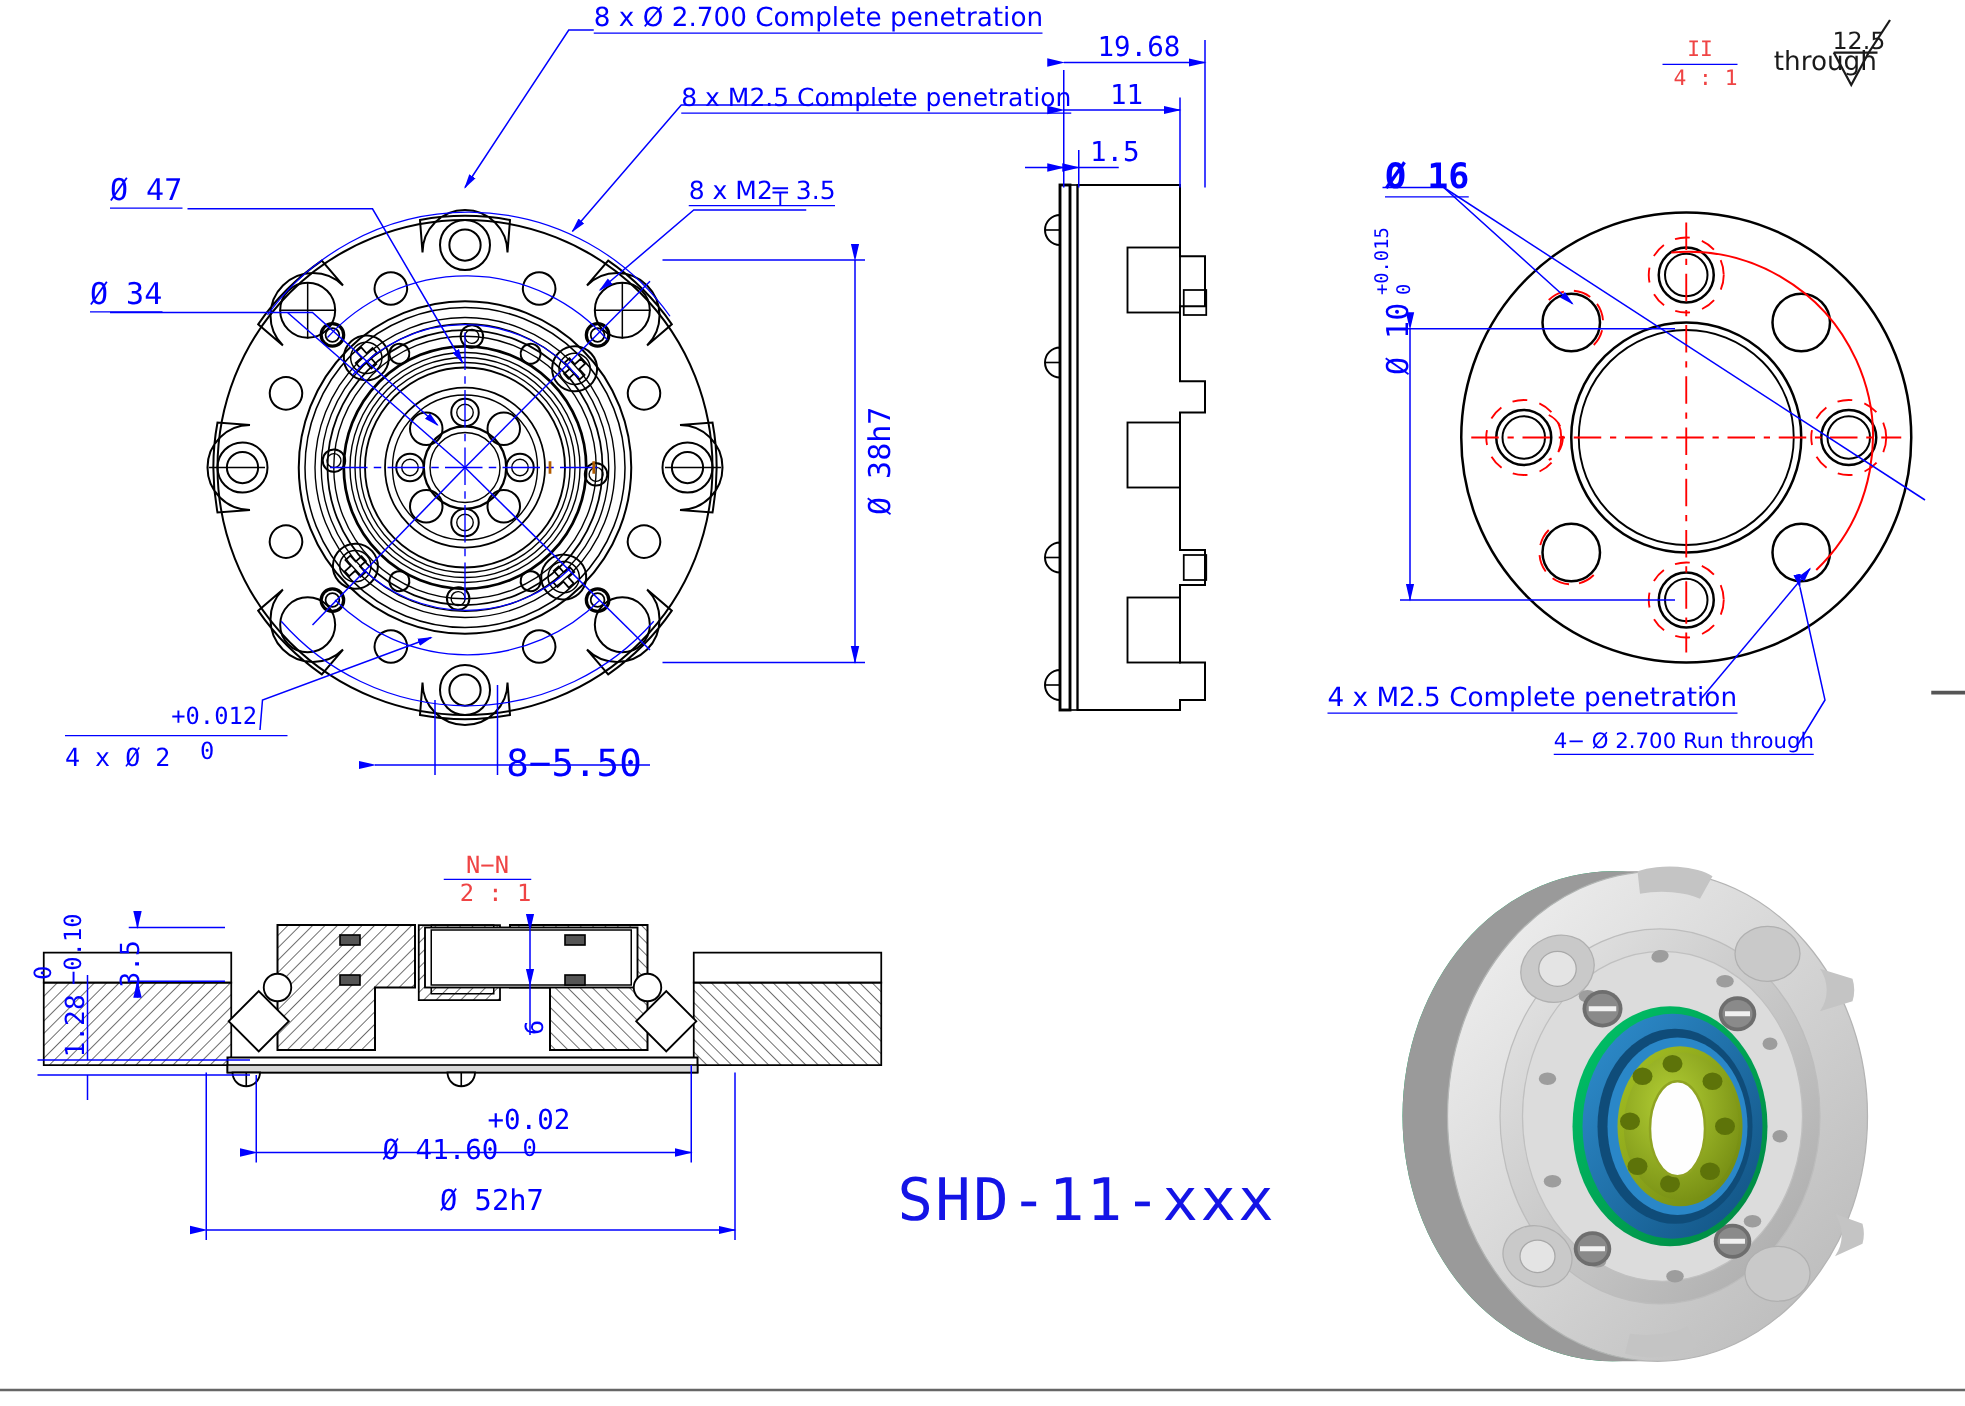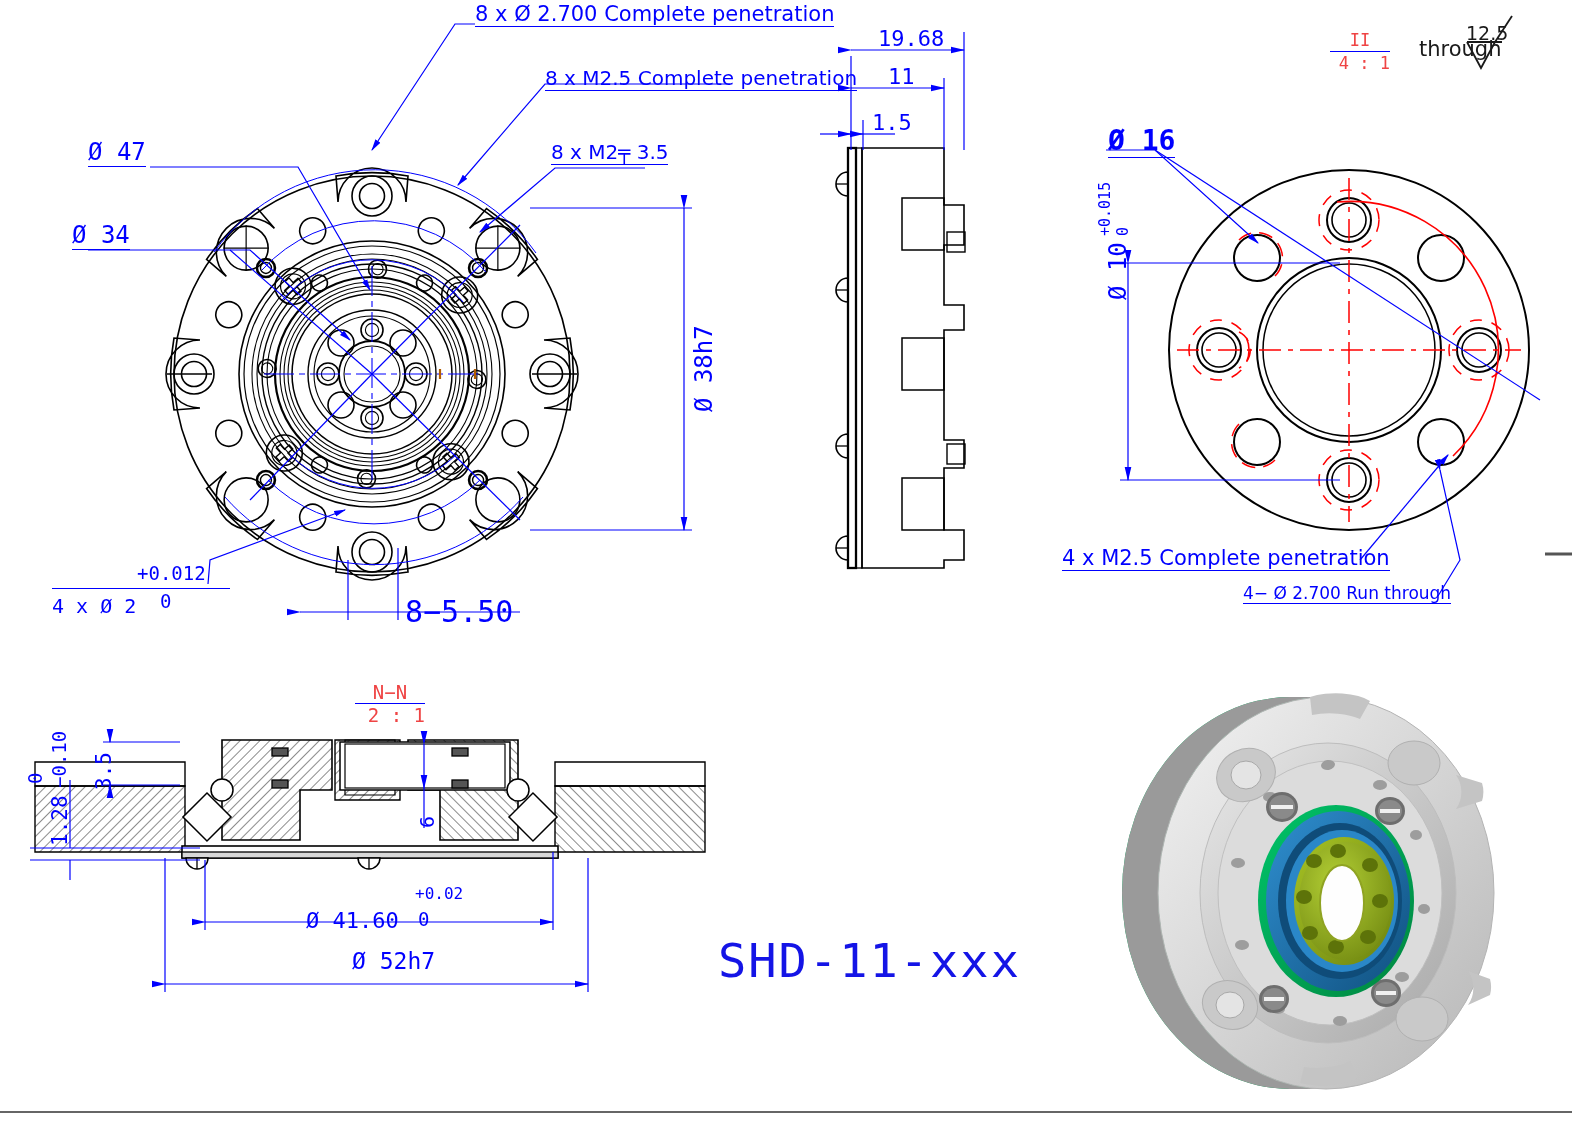--- a/index.html
+++ b/index.html
@@ -607,20 +607,20 @@
 
 <div class="lbl" style="left:415px;top:828px;font-size:20px;transform:rotate(-90deg);transform-origin:0 0;">6</div>
 
 <div style="position:absolute;left:34px;top:846px;transform:rotate(-90deg);transform-origin:0 0;">
   <div class="lbl" style="position:absolute;left:0px;top:14px;font-size:21px;">1.28</div>
   <div class="lbl" style="position:absolute;left:58px;top:14px;font-size:19px;">−0.10</div>
   <div class="lbl" style="position:absolute;left:62px;top:-10px;font-size:19px;">0</div>
 </div>
 
 <div style="position:absolute;left:306px;top:884px;">
-  <div class="lbl" style="position:absolute;left:109px;top:0px;font-size:16px;text-align:center;">+0.02</div>
+  <div class="lbl" style="position:absolute;left:84px;top:0px;font-size:22px;text-align:center;">+0.02</div>
   <div class="lbl" style="position:absolute;left:0px;top:24px;font-size:22px;">Ø 41.60</div>
   <div class="lbl" style="position:absolute;left:112px;top:24px;font-size:19px;">0</div>
 </div>
 
 <div class="lbl" style="left:352px;top:948px;font-size:23px;">Ø 52h7</div>
 
 <div class="partno" style="left:718px;top:933px;">SHD-11-xxx</div>
 
 </body></html>

